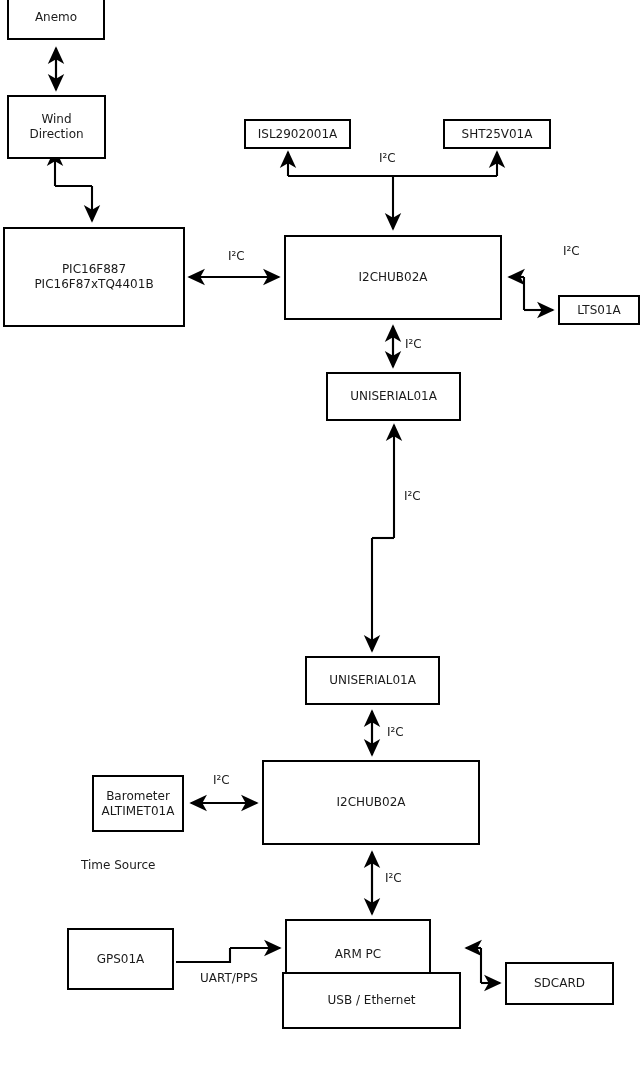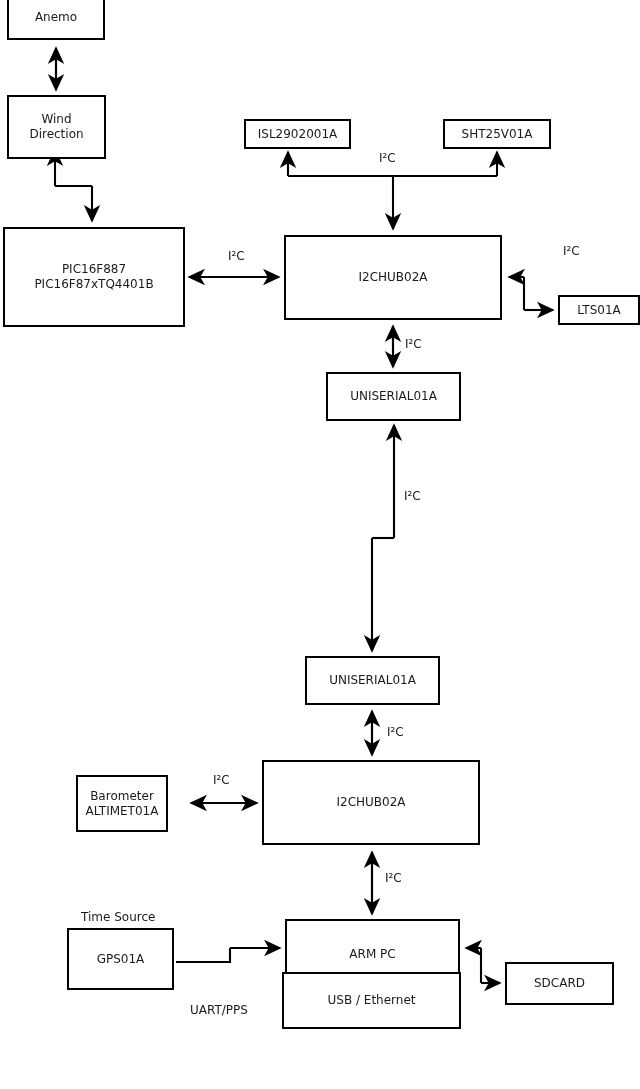--- a/index.html
+++ b/index.html
@@ -178,45 +178,45 @@
   </div>
   <div class="node" style="left: 558px; top: 295px; width: 82px; height: 30px; text-align: center;">
     <span class="label">LTS01A</span>
   </div>
   <div class="node" style="left: 326px; top: 372px; width: 135px; height: 49px;">
     <span class="label">UNISERIAL01A</span>
   </div>
   <div class="node" style="left: 305px; top: 656px; width: 135px; height: 49px;">
     <span class="label">UNISERIAL01A</span>
   </div>
-  <div class="node" style="left: 76px; top: 775px; width: 92px; height: 57px;">
+  <div class="node" style="left: 92px; top: 775px; width: 92px; height: 57px;">
     <span class="label">Barometer
 ALTIMET01A</span>
   </div>
   <div class="node" style="left: 262px; top: 760px; width: 218px; height: 85px;">
     <span class="label">I2CHUB02A</span>
   </div>
   <div class="node" style="left: 67px; top: 928px; width: 107px; height: 62px;">
     <span class="label">GPS01A</span>
   </div>
-  <div class="node" style="left: 285px; top: 919px; width: 175px; height: 71px;">
+  <div class="node" style="left: 285px; top: 919px; width: 146px; height: 71px;">
     <span class="label">ARM PC</span>
   </div>
   <div class="node" style="left: 505px; top: 962px; width: 109px; height: 43px;">
     <span class="label">SDCARD</span>
   </div>
   <div class="node" style="left: 282px; top: 972px; width: 179px; height: 57px;">
     <span class="label">USB / Ethernet</span>
   </div>
 
   <div class="edge-label" style="left: 379px; top: 151px;">I²C</div>
   <div class="edge-label" style="left: 228px; top: 249px;">I²C</div>
   <div class="edge-label" style="left: 563px; top: 244px;">I²C</div>
   <div class="edge-label" style="left: 405px; top: 337px;">I²C</div>
   <div class="edge-label" style="left: 404px; top: 489px;">I²C</div>
   <div class="edge-label" style="left: 387px; top: 725px;">I²C</div>
   <div class="edge-label" style="left: 213px; top: 773px;">I²C</div>
   <div class="edge-label" style="left: 385px; top: 871px;">I²C</div>
-  <div class="edge-label" style="left: 190px; top: 971px; margin-top: 32px;">UART/PPS</div>
-
-  <div class="free-label" style="left: 81px; top: 910px;">Time Source</div>
+  <div class="edge-label" style="left: 200px; top: 971px;">UART/PPS</div>
+
+  <div class="free-label" style="left: 81px; top: 858px;">Time Source</div>
 
 </div>
 
 </body></html>

